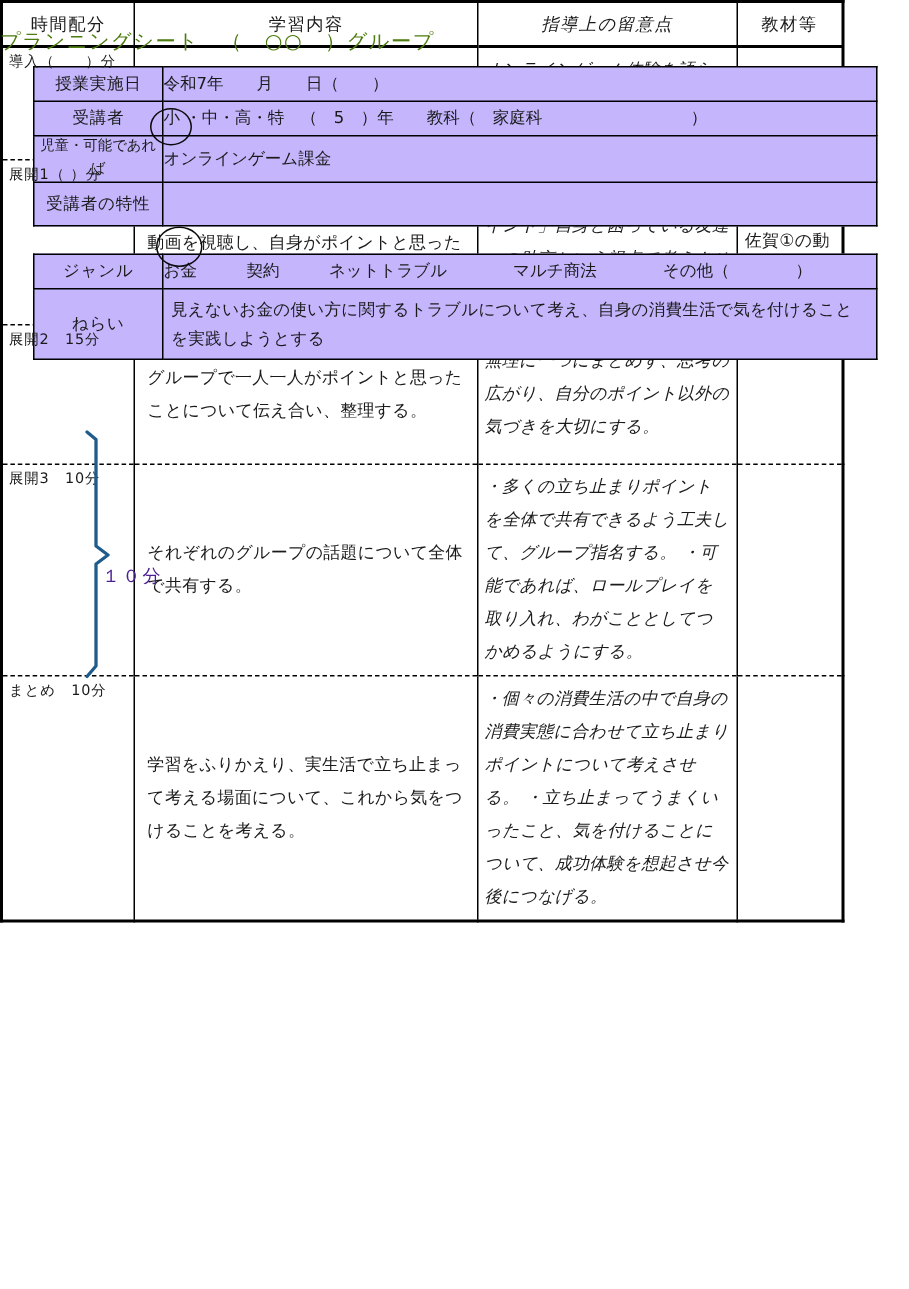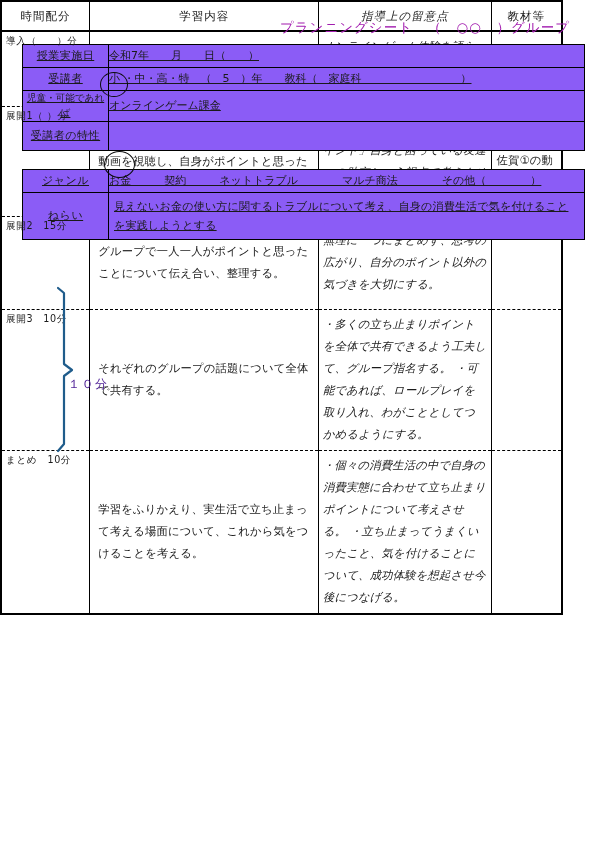--- a/index.html
+++ b/index.html
@@ -15,34 +15,33 @@
     color: #1a1a1a;
     overflow: hidden;
   }
 
   
   .doc-title {
     position: absolute;
     left: 0;
     top: 19px;
     width: 570px;
-    text-align: right;
+    text-align: left;
     font-size: 13.5px;
     letter-spacing: 1px;
     white-space: pre;
-    color: #a21caf;
+    color: #4d7c0f;
   }
 
   
   .tbl {
     position: absolute;
     border-collapse: collapse;
     table-layout: fixed;
-    background: #8b5cf6;
-    text-decoration: underline;
+    background: #c4b5fd;
   }
   .tbl td {
     border: 1px solid #000;
     vertical-align: middle;
     padding: 0;
     font-size: 11px;
     line-height: 1.55;
     color: #1a1a1a;
   }
   .lbl {

